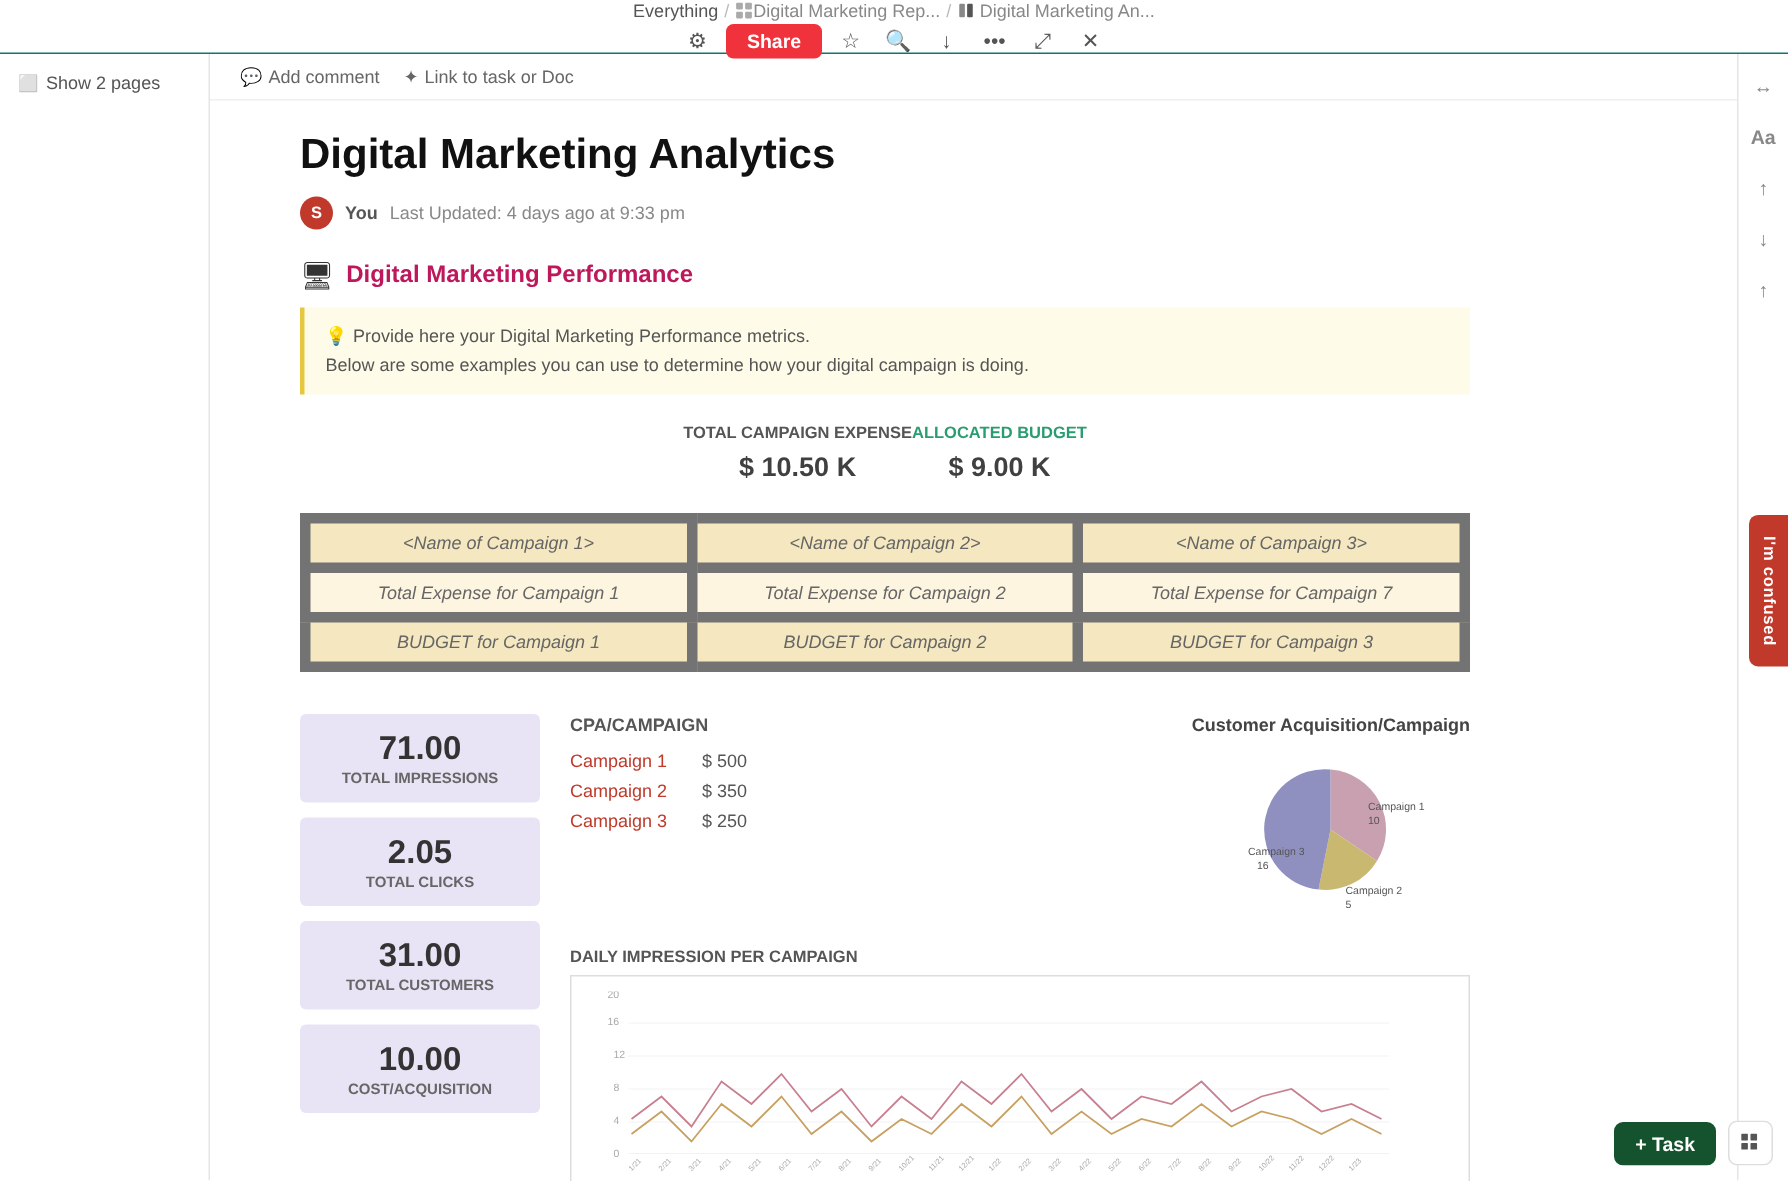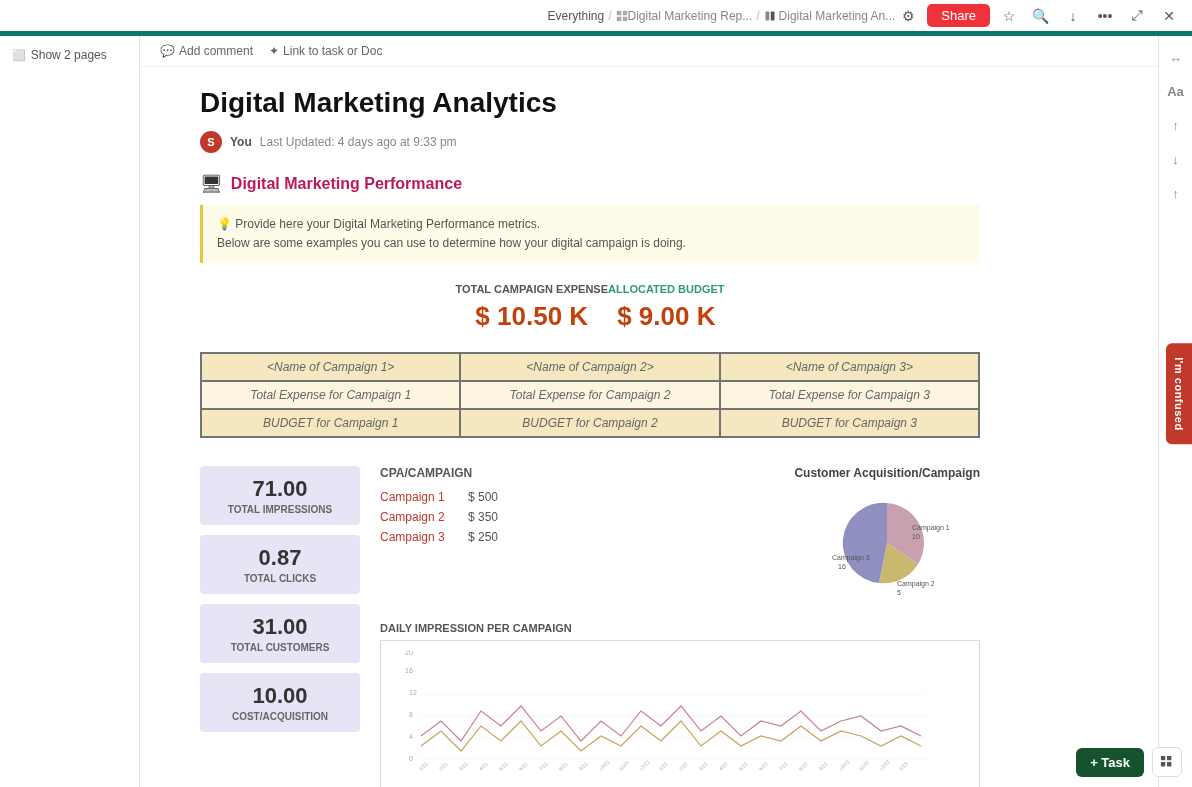--- a/index.html
+++ b/index.html
@@ -1,28 +1,29 @@
 <!DOCTYPE html>
 <html><head>
   <meta charset="utf-8">
   <style>
     * { box-sizing: border-box; margin: 0; padding: 0; }
     body { font-family: -apple-system, BlinkMacSystemFont, 'Segoe UI', sans-serif; background: #fff; color: #333; font-size: 13px; overflow: hidden; }
 
     
     .top-bar {
-      display: flex; align-items: center; justify-content: flex-end;
-      height: 36px; padding: 0 10px; border-bottom: 5px solid #0f766e;
+      display: flex; align-items: center; justify-content: flex-start;
+      height: 36px; padding: 0 10px; border-bottom: 1px solid #0f766e;
       background: #fff;
+      flex-direction: column;
     }
     .breadcrumb { display: flex; align-items: center; gap: 4px; font-size: 12px; color: #555; }
     .breadcrumb span { color: #888; }
     .top-bar-actions { display: flex; align-items: center; gap: 6px; }
     .top-bar-icon { width: 26px; height: 26px; display: flex; align-items: center; justify-content: center; cursor: pointer; border-radius: 4px; color: #555; font-size: 14px; }
-    .share-btn { background: #f0323c; color: #fff; border: none; border-radius: 5px; padding: 4px 14px; font-size: 13px; font-weight: 400; cursor: pointer; }
+    .share-btn { background: #f0323c; color: #fff; border: none; border-radius: 5px; padding: 4px 14px; font-size: 13px; font-weight: 700; cursor: pointer; }
 
     
     .layout { display: flex; height: calc(787px - 36px); }
 
     
     .sidebar { width: 140px; border-right: 1px solid #e5e5e5; padding: 8px 6px; font-size: 12px; color: #555; }
     .sidebar-item { display: flex; align-items: center; gap: 5px; padding: 4px 6px; cursor: pointer; border-radius: 4px; }
 
     
     .main { flex: 1; overflow-y: auto; padding: 0; position: relative; }
@@ -37,25 +38,25 @@
 
     .section-heading { display: flex; align-items: center; gap: 8px; margin-bottom: 10px; }
     .section-heading-text { font-size: 16px; font-weight: 700; color: #be185d; }
 
     .callout-box { background: #fefce8; border-left: 3px solid #e6c840; padding: 10px 14px; margin-bottom: 20px; font-size: 12px; color: #555; line-height: 1.6; }
 
     
     .metrics-row { display: flex; justify-content: center; margin-bottom: 20px; }
     .metric-block { text-align: center; }
     .metric-label { font-size: 11px; font-weight: 700; color: #555; text-transform: uppercase; margin-bottom: 6px; }
-    .metric-value { font-size: 26px; font-weight: 700; color: #c2410c; }
+    .metric-value { font-size: 18px; font-weight: 700; color: #404040; }
 
     
     .campaign-table { width: 100%; border-collapse: collapse; margin-bottom: 28px; font-size: 12px; }
-    .campaign-table td { border: 2px solid #737373; padding: 6px 24px; text-align: center; }
+    .campaign-table td { border: 7px solid #737373; padding: 6px 24px; text-align: center; }
     .campaign-table tr:nth-child(1) td { background: #f5e8c0; font-style: italic; color: #666; }
     .campaign-table tr:nth-child(2) td { background: #fdf5e0; font-style: italic; color: #666; }
     .campaign-table tr:nth-child(3) td { background: #f5e8c0; font-style: italic; color: #666; }
 
     
     .stats-charts { display: flex; gap: 20px; margin-top: 10px; }
     .stats-col { display: flex; flex-direction: column; gap: 10px; min-width: 160px; }
     .stat-box { background: #e8e4f5; border-radius: 4px; padding: 10px 14px; text-align: center; }
     .stat-number { font-size: 22px; font-weight: 700; color: #333; }
     .stat-label { font-size: 10px; font-weight: 700; color: #666; text-transform: uppercase; margin-top: 2px; }
@@ -197,39 +198,39 @@
       <table class="campaign-table">
         <tbody>
             <tr>
           <td>&lt;Name of Campaign 1&gt;</td>
           <td>&lt;Name of Campaign 2&gt;</td>
           <td>&lt;Name of Campaign 3&gt;</td>
         </tr>
         <tr>
           <td>Total Expense for Campaign 1</td>
           <td>Total Expense for Campaign 2</td>
-          <td>Total Expense for Campaign 3</td>
+          <td>Total Expense for Campaign 7</td>
         </tr>
         <tr>
           <td>BUDGET for Campaign 1</td>
           <td>BUDGET for Campaign 2</td>
           <td>BUDGET for Campaign 3</td>
         </tr>
       </tbody>
         </table>
 
       <div class="stats-charts">
 
         <div class="stats-col">
           <div class="stat-box">
             <div class="stat-number">71.00</div>
             <div class="stat-label">TOTAL IMPRESSIONS</div>
           </div>
           <div class="stat-box">
-            <div class="stat-number">0.87</div>
+            <div class="stat-number">2.05</div>
             <div class="stat-label">TOTAL CLICKS</div>
           </div>
           <div class="stat-box">
             <div class="stat-number">31.00</div>
             <div class="stat-label">TOTAL CUSTOMERS</div>
           </div>
           <div class="stat-box">
             <div class="stat-number">10.00</div>
             <div class="stat-label">COST/ACQUISITION</div>
           </div>

